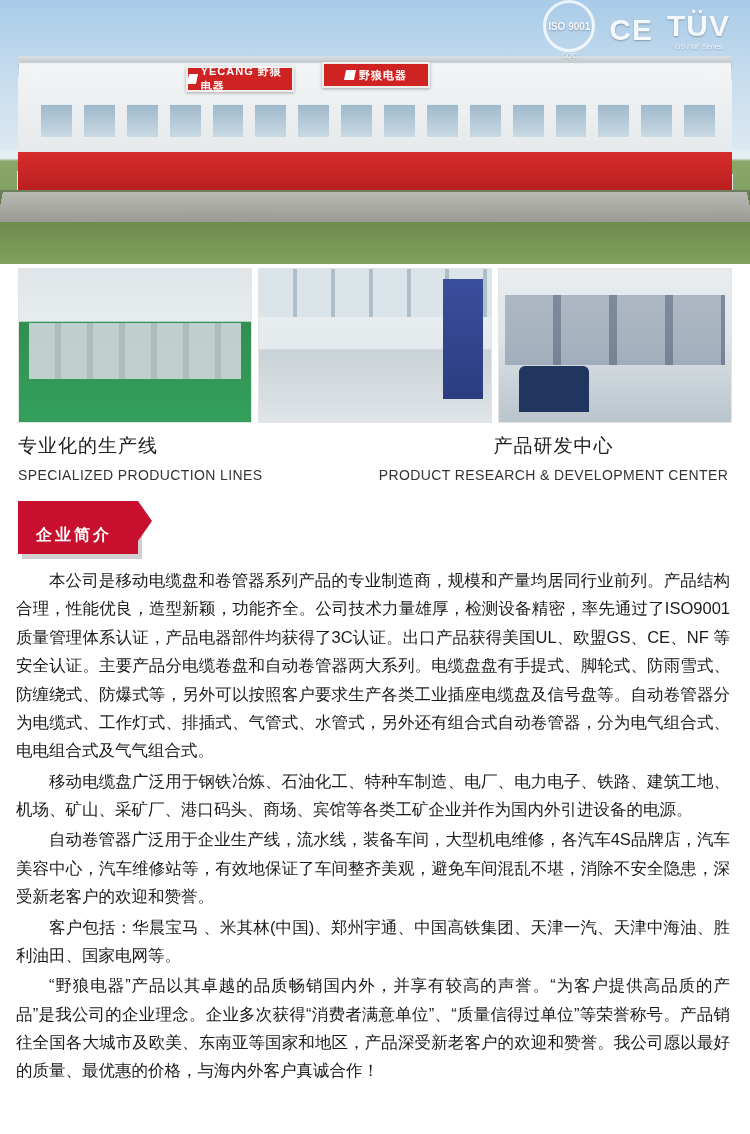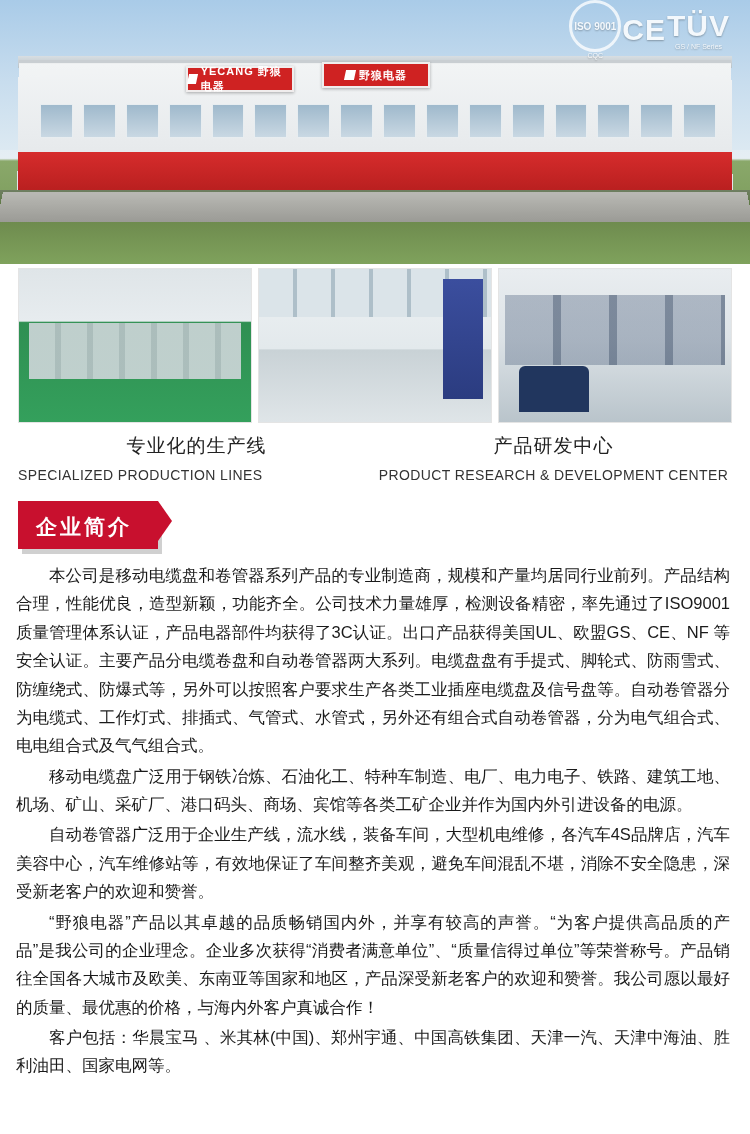--- a/index.html
+++ b/index.html
@@ -110,21 +110,21 @@
     background: #ffffff;
     margin-right: 4px;
     transform: skewX(-12deg);
   }
   .cert-row {
     position: absolute;
     right: 20px;
     top: 0px;
     display: flex;
     align-items: center;
-    gap: 1px;
+    gap: 14px;
     opacity: .85;
   }
   .cert {
     color: #ffffff;
     font-weight: bold;
     text-align: center;
     text-shadow: 0 1px 2px rgba(0,0,0,.35);
   }
   .cert .ring {
     width: 46px; height: 46px;
@@ -195,42 +195,41 @@
     padding: 10px 18px 4px 18px;
     width: 714px;
   }
   .caption-block { width: 50%; }
   .caption-block.right { text-align: center; }
   .caption-cn {
     font-size: 19px;
     color: #222;
     letter-spacing: 1px;
     margin-bottom: 2px;
-    text-align: center;
   }
   .caption-en {
     font-size: 14px;
     color: #333;
     letter-spacing: .4px;
     margin-top: 8px;
   }
 
   
   .section-tag-wrap {
     padding: 14px 18px 6px 18px;
   }
   .section-tag {
     position: relative;
     display: inline-block;
     background: #c8102e;
     color: #ffffff;
-    font-size: 21px;
+    font-size: 16px;
     font-weight: bold;
     letter-spacing: 3px;
-    padding: 12px 26px 8px 18px;
+    padding: 24px 26px 8px 18px;
     box-shadow: 4px 5px 0 rgba(150,150,150,.45);
   }
   .section-tag:after {
     content: "";
     position: absolute;
     right: -14px;
     top: 0;
     border-top: 20px solid transparent;
     border-bottom: 20px solid transparent;
     border-left: 14px solid #c8102e;
@@ -325,17 +324,17 @@
   </div>
 
   <div class="section-tag-wrap">
     <div class="section-tag">企业简介</div>
   </div>
 
   <div class="article">
     <p>本公司是移动电缆盘和卷管器系列产品的专业制造商，规模和产量均居同行业前列。产品结构合理，性能优良，造型新颖，功能齐全。公司技术力量雄厚，检测设备精密，率先通过了ISO9001质量管理体系认证，产品电器部件均获得了3C认证。出口产品获得美国UL、欧盟GS、CE、NF 等安全认证。主要产品分电缆卷盘和自动卷管器两大系列。电缆盘盘有手提式、脚轮式、防雨雪式、防缠绕式、防爆式等，另外可以按照客户要求生产各类工业插座电缆盘及信号盘等。自动卷管器分为电缆式、工作灯式、排插式、气管式、水管式，另外还有组合式自动卷管器，分为电气组合式、电电组合式及气气组合式。</p>
     <p>移动电缆盘广泛用于钢铁冶炼、石油化工、特种车制造、电厂、电力电子、铁路、建筑工地、机场、矿山、采矿厂、港口码头、商场、宾馆等各类工矿企业并作为国内外引进设备的电源。</p>
     <p>自动卷管器广泛用于企业生产线，流水线，装备车间，大型机电维修，各汽车4S品牌店，汽车美容中心，汽车维修站等，有效地保证了车间整齐美观，避免车间混乱不堪，消除不安全隐患，深受新老客户的欢迎和赞誉。</p>
+    <p>客户包括：华晨宝马 、米其林(中国)、郑州宇通、中国高铁集团、天津一汽、天津中海油、胜利油田、国家电网等。</p>
     <p>“野狼电器”产品以其卓越的品质畅销国内外，并享有较高的声誉。“为客户提供高品质的产品”是我公司的企业理念。企业多次获得“消费者满意单位”、“质量信得过单位”等荣誉称号。产品销往全国各大城市及欧美、东南亚等国家和地区，产品深受新老客户的欢迎和赞誉。我公司愿以最好的质量、最优惠的价格，与海内外客户真诚合作！</p>
-    <p>客户包括：华晨宝马 、米其林(中国)、郑州宇通、中国高铁集团、天津一汽、天津中海油、胜利油田、国家电网等。</p>
   </div>
 
 </div>
 
 </body></html>

